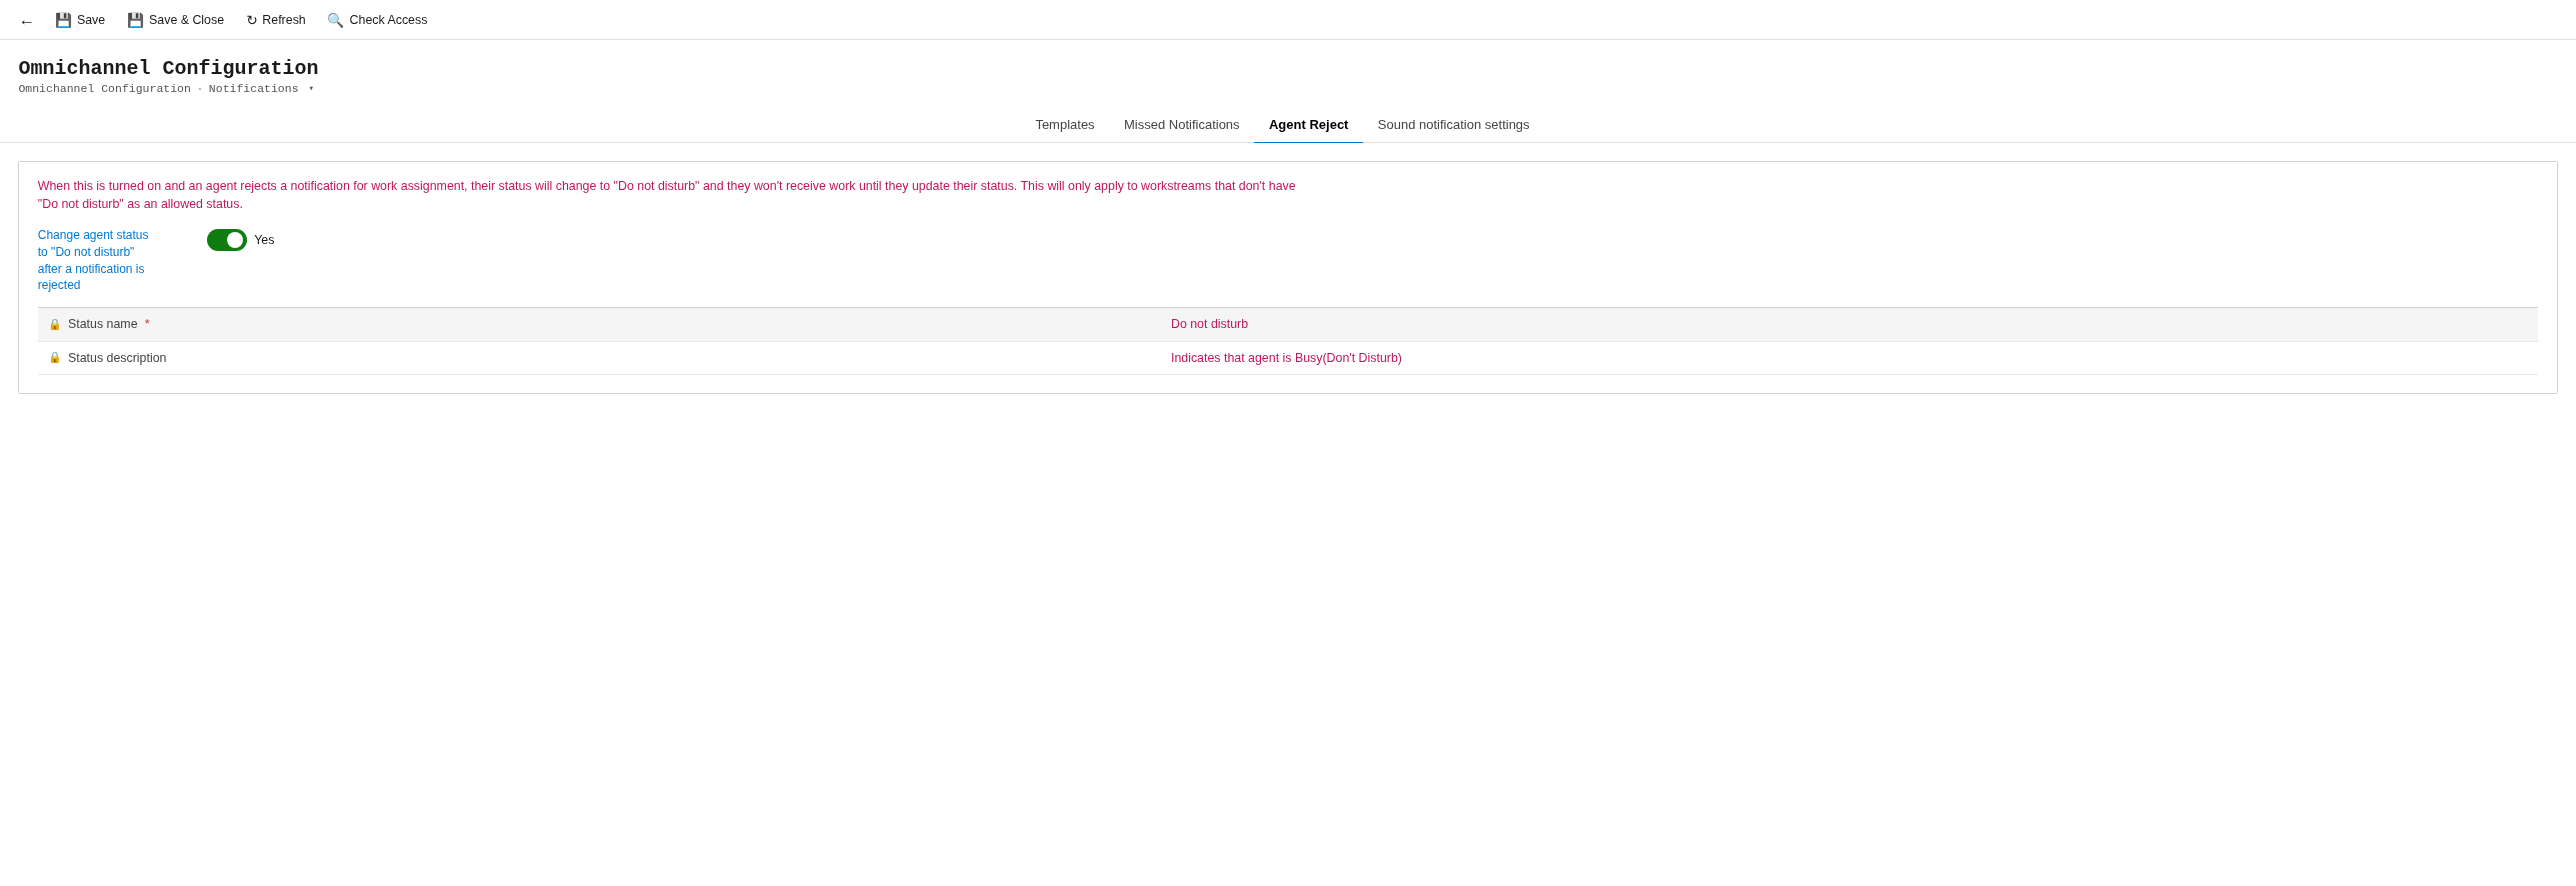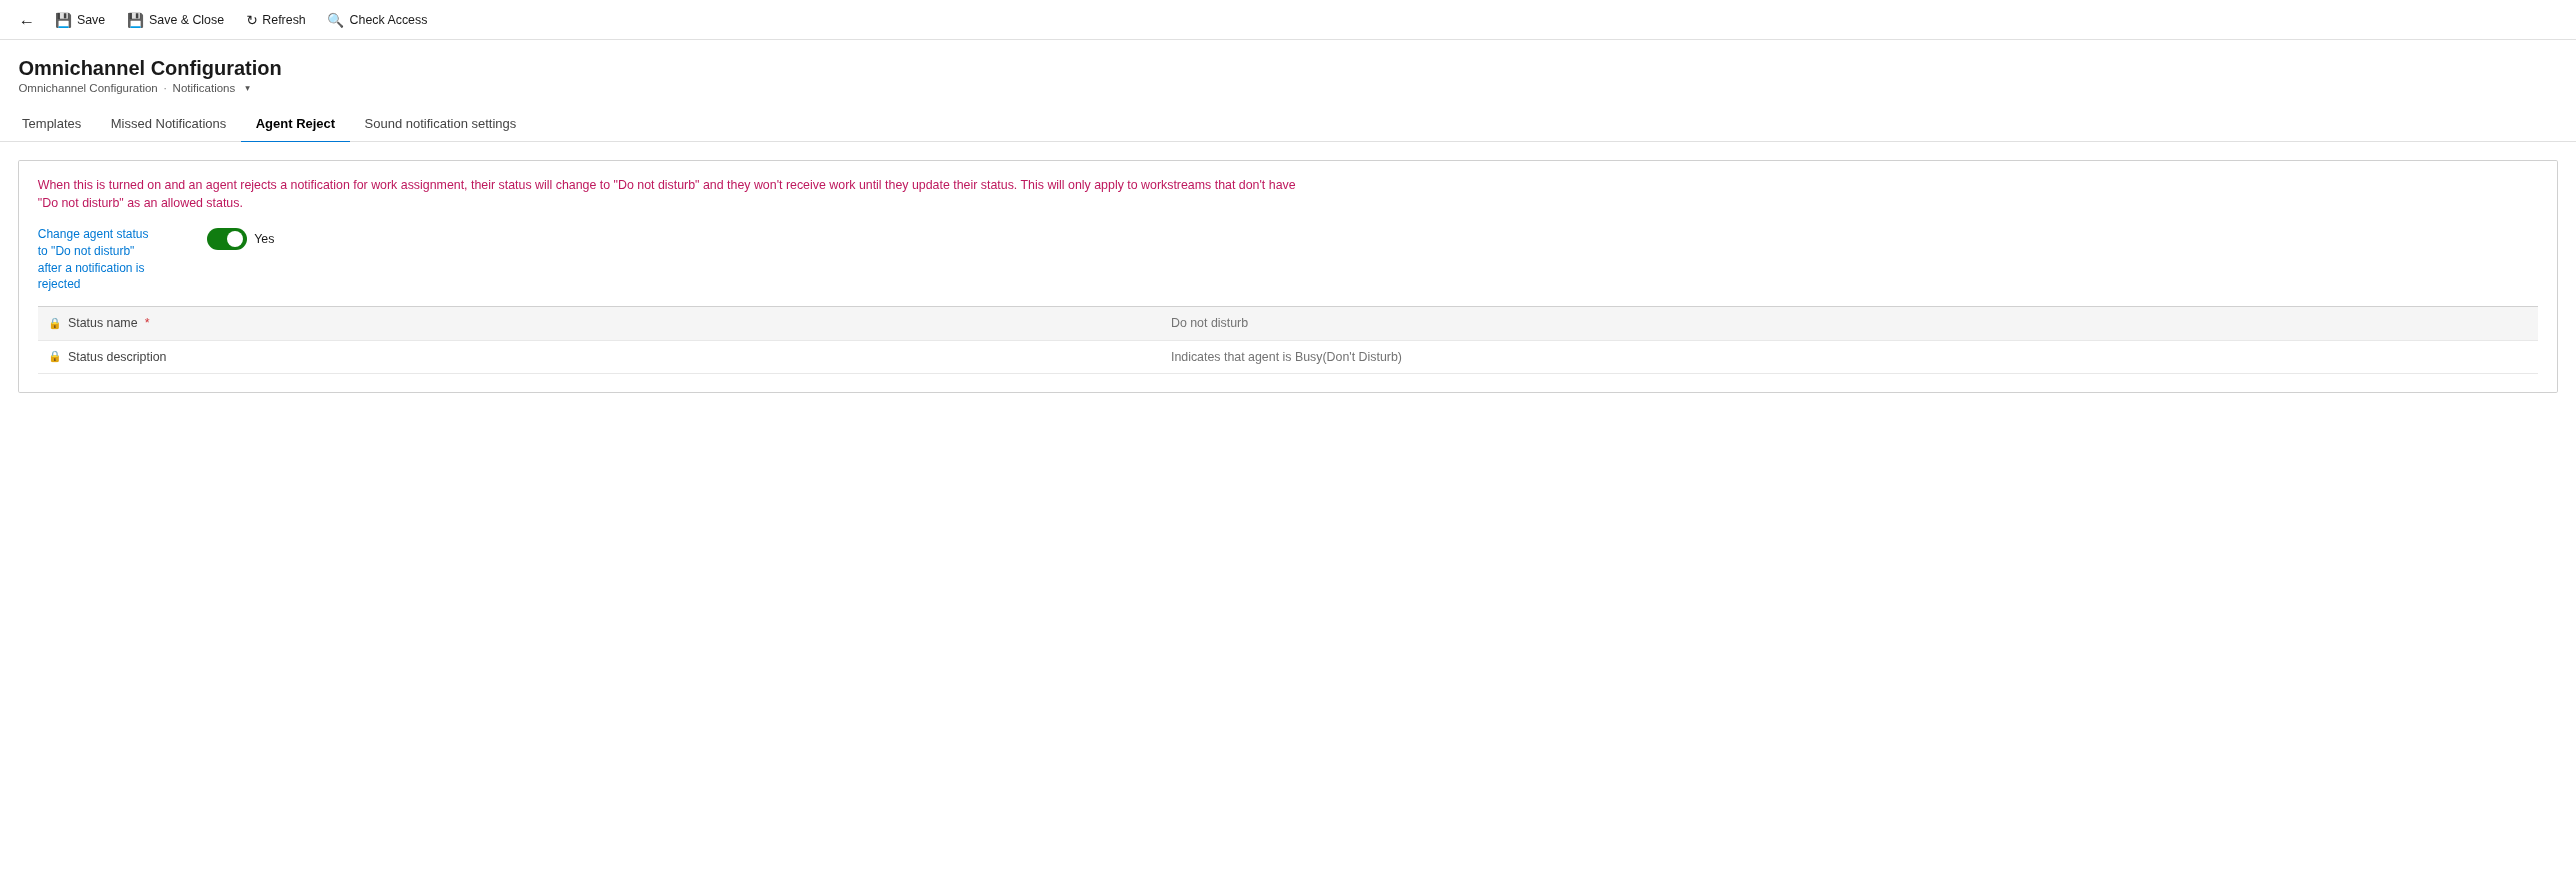--- a/index.html
+++ b/index.html
@@ -36,20 +36,21 @@
       cursor: pointer;
       font-size: 16.5px;
       padding: 3.7px 7.4px;
       color: #1a1a1a;
       border-radius: 1.8px;
     }
 
     
     .page-header {
       padding: 16.5px 18.4px 0 18.4px;
+      font-family: Liberation Mono, monospace;
     }
     .page-title {
       font-size: 20px;
       font-weight: 700;
       color: #1a1a1a;
     }
     .breadcrumb {
       display: flex;
       align-items: center;
       gap: 5.5px;
@@ -67,20 +68,21 @@
     .breadcrumb-dropdown .chevron { font-size: 9.2px; }
 
     
     .tabs {
       display: flex;
       align-items: flex-end;
       padding: 0 18.4px;
       margin-top: 14.7px;
       border-bottom: 0.9px solid #e0e0e0;
       gap: 0;
+      justify-content: center;
     }
     .tab {
       padding: 7.4px 14.7px 9.2px 14.7px;
       font-size: 13px;
       cursor: pointer;
       color: #444;
       border-bottom: 1.8px solid transparent;
       margin-bottom: -0.9px;
     }
     .tab:first-child { padding-left: 3.7px; }
@@ -189,21 +191,21 @@
     }
     .lock-icon {
       color: #888;
       font-size: 11px;
     }
     .required-star {
       color: #d13438;
       margin-left: 1.8px;
     }
     .field-value-cell {
-      color: #737373;
+      color: #be185d;
       font-size: 12.4px;
     }
     .field-value-cell.bold {
       font-weight: 400;
     }
   </style>
 </head>
 <body>
 
 <div class="toolbar">

